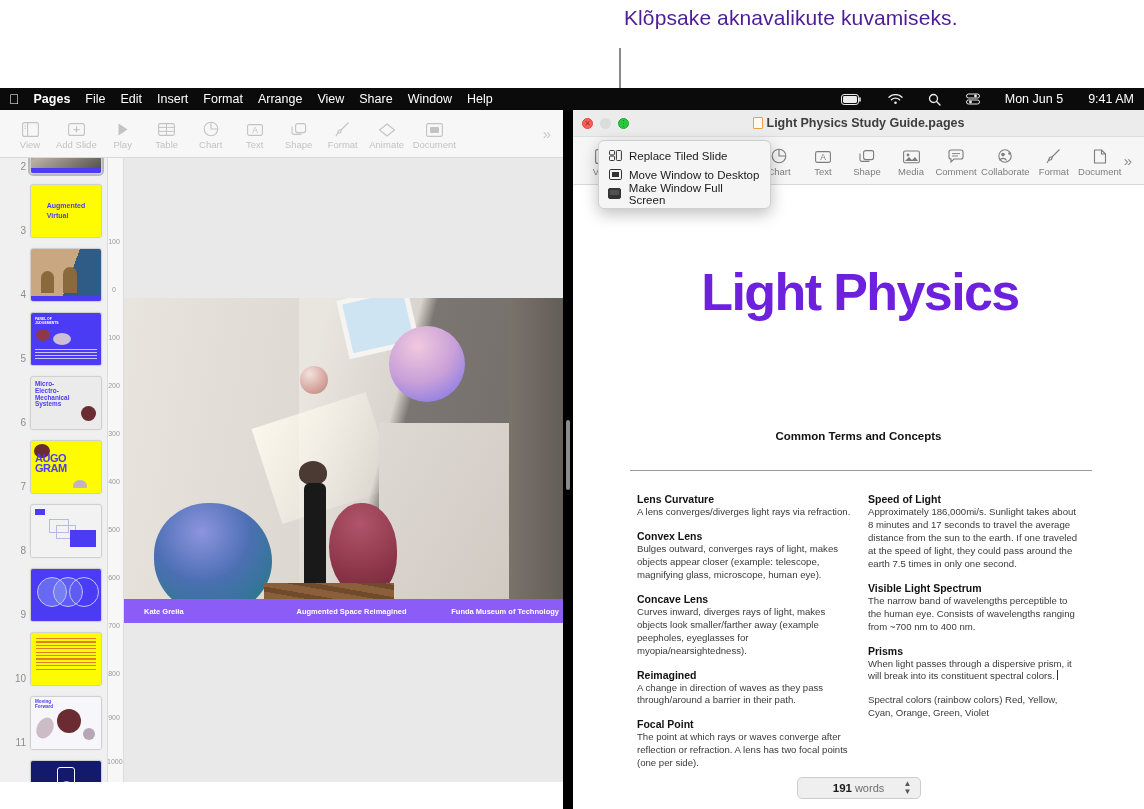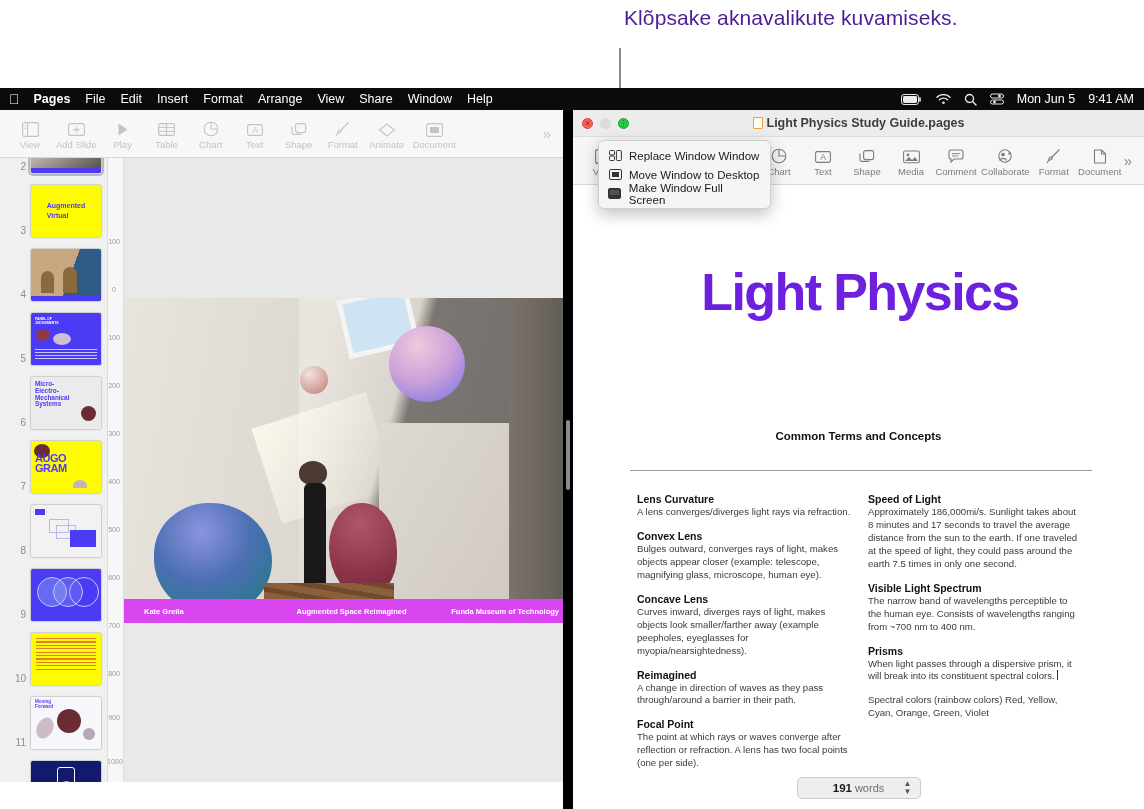--- a/index.html
+++ b/index.html
@@ -38,21 +38,21 @@
     display: flex; align-items: center;
     color: #fff; font-size: 12.5px;
     padding-left: 9px;
     z-index: 40;
   }
   #menubar .apple { font-size: 14px; margin-right: 14px; line-height: 1; }
   #menubar .mi { margin-right: 15px; white-space: nowrap; }
   #menubar .mi.bold { font-weight: bold; }
   #menubar-right {
     margin-left: auto; display: flex; align-items: center;
-    gap: 13px; padding-right: 10px; font-size: 12.5px;
+    gap: 25px; padding-right: 10px; font-size: 12.5px;
   }
   .mb-ico { display: inline-flex; align-items: center; opacity: .92; }
 
   
   .window {
     position: absolute;
     background: #fff;
     overflow: hidden;
   }
   #win-keynote { left: 0; top: 110px; width: 563px; height: 699px; }
@@ -134,21 +134,21 @@
            text-align: center; }
   .rtick span { display: block; }
 
   #kn-canvas { flex: 1; background: #e9e9e9; position: relative; overflow: hidden; }
   #slide {
     position: absolute; left: 0; top: 140px; width: 455px; height: 325px;
     background: #b9b0a6; overflow: hidden;
   }
   .slide-footer {
     position: absolute; left: 0; right: 0; bottom: 0; height: 24px;
-    background: #d946ef; display: flex; align-items: center;
+    background: #8b5cf6; display: flex; align-items: center;
     color: #fff; font-size: 7.5px; font-weight: bold;
   }
   .slide-footer .sf { position: absolute; }
   .sf-left { left: 20px; }
   .sf-mid { left: 50%; transform: translateX(-50%); }
   .sf-right { right: 20px; }
 
   
   #pg-body {
     height: 624px; background: #fff; position: relative; overflow: hidden;
@@ -671,21 +671,21 @@
 
   <div id="winmenu">
     <div class="menu-item">
       <span class="menu-ico">
         <svg width="13" height="11" viewBox="0 0 13 11">
             <rect x="0.5" y="0.5" width="5" height="4.4" rx="1" fill="none" stroke="#333" stroke-width="1"></rect>
             <rect x="0.5" y="6.1" width="5" height="4.4" rx="1" fill="none" stroke="#333" stroke-width="1"></rect>
             <rect x="7.4" y="0.5" width="5" height="10" rx="1" fill="none" stroke="#333" stroke-width="1"></rect>
           </svg>
       </span>
-      <span>Replace Window Window</span>
+      <span>Replace Tiled Slide</span>
     </div>
     <div class="menu-item">
       <span class="menu-ico">
         <svg width="13" height="11" viewBox="0 0 13 11">
             <rect x="0.5" y="0.5" width="12" height="10" rx="1.4" fill="none" stroke="#333" stroke-width="1"></rect>
             <rect x="3" y="3" width="7" height="5" fill="#333"></rect>
           </svg>
       </span>
       <span>Move Window to Desktop</span>
     </div>

